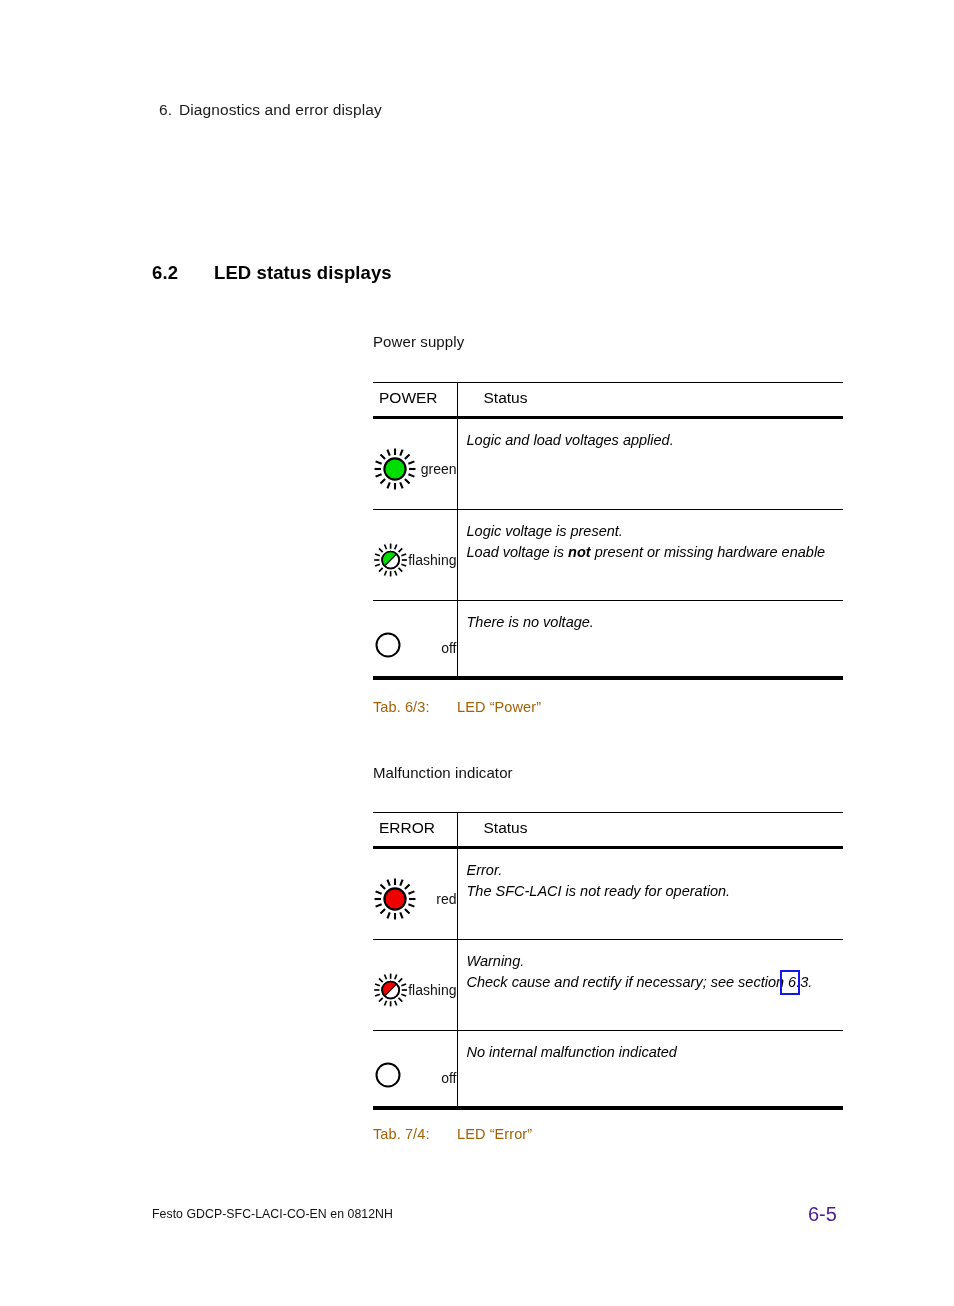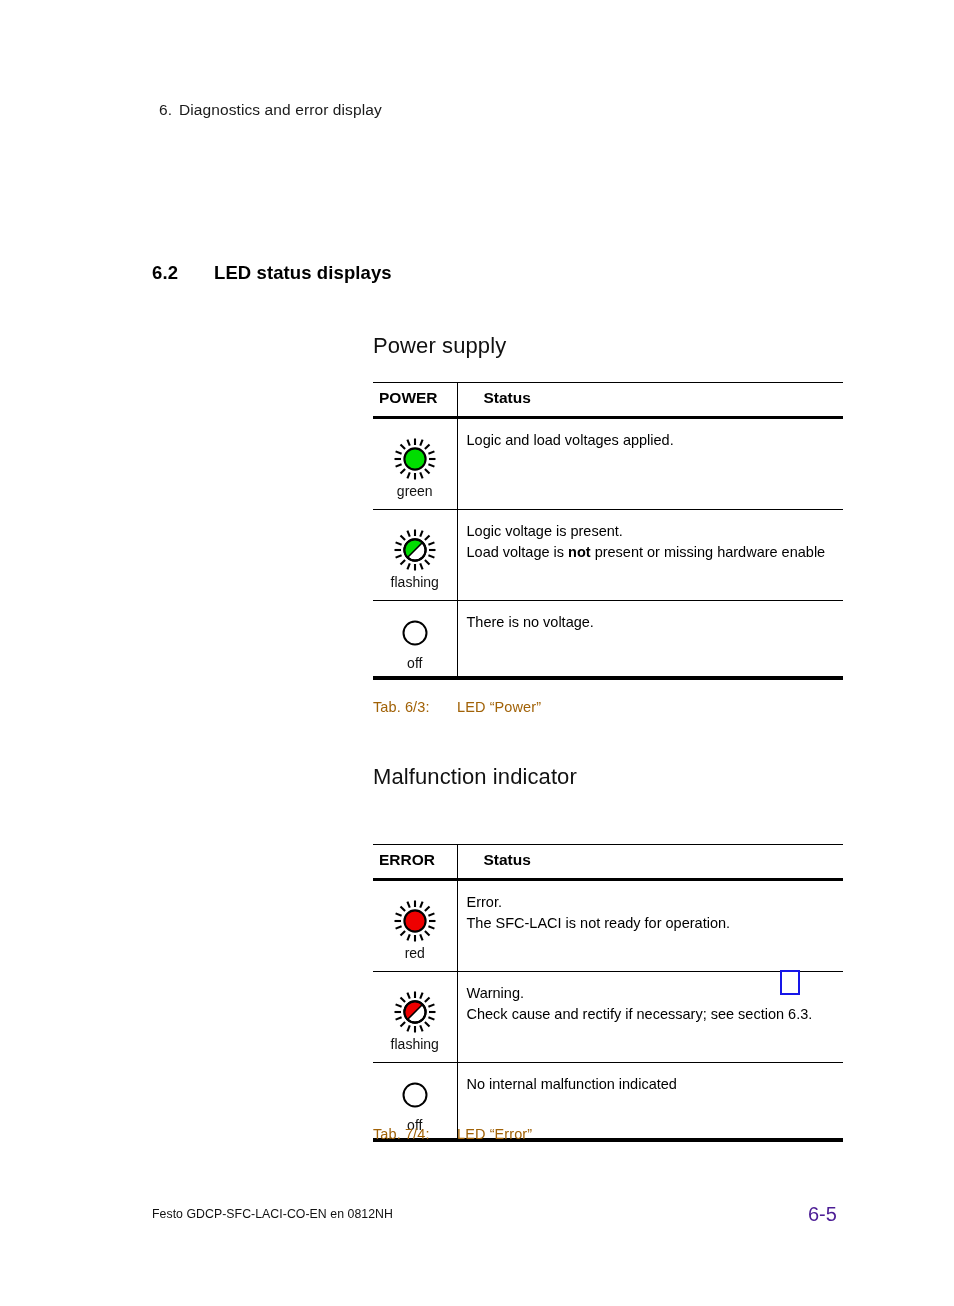--- a/index.html
+++ b/index.html
@@ -50,54 +50,54 @@
   }
   .section-heading .sh-num {
     display: inline-block;
     width: 62px;
   }
 
   
   .sub-heading {
     position: absolute;
     left: 373px;
-    font-size: 22px;
+    font-size: 15px;
     color: #111;
     white-space: nowrap;
     letter-spacing: 0.1px;
   }
   #sub-heading-power  { top: 333px; }
   #sub-heading-error  { top: 764px; }
 
   
   .led-table {
     position: absolute;
     left: 373px;
     width: 470px;
     border-collapse: collapse;
     table-layout: fixed;
     font-size: 14.5px;
   }
   #table-power { top: 382px; }
-  #table-error { top: 812px; margin-top: 32px; }
+  #table-error { top: 812px; }
 
   .led-table col.col-led    { width: 84px; }
   .led-table col.col-status { width: 386px; }
 
   .led-table th,
   .led-table td {
     padding: 0;
     vertical-align: top;
     border: none;
   }
 
   
   .led-table thead th {
     height: 33px;
-    font-weight: bold;
+    font-weight: normal;
     font-size: 15.5px;
     text-align: left;
     border-top: 1.6px solid #000;
     border-bottom: 3.4px solid #000;
     line-height: 30px;
   }
   .led-table thead th.th-led {
     padding-left: 6px;
     border-right: 1.3px solid #000;
   }
@@ -121,23 +121,23 @@
     line-height: 1.42;
   }
 
   .row-tall   .cell-led,
   .row-tall   .cell-status   { height: 68px; }
   .row-short  .cell-led,
   .row-short  .cell-status   { height: 53px; }
 
   .led-wrap {
     display: flex;
-    flex-direction: column;
+    flex-direction: row;
     align-items: center;
-    justify-content: center;
+    justify-content: space-between;
     padding-top: 9px;
     height: 100%;
     box-sizing: border-box;
   }
   .led-wrap.off-wrap { padding-top: 12px; }
 
   .led-glyph {
     width: 44px;
     height: 44px;
     display: block;
@@ -147,21 +147,21 @@
     height: 30px;
   }
   .led-label {
     margin-top: 3px;
     font-size: 14px;
     color: #111;
     line-height: 1.1;
   }
   .led-wrap.off-wrap .led-label { margin-top: 8px; }
 
-  .status-line { display: block; }
+  .status-line { display: block; font-style: italic; }
   .status-line b { font-weight: bold; }
 
   
   .table-caption {
     position: absolute;
     left: 373px;
     font-size: 14.5px;
     color: #a16207;
     white-space: nowrap;
     letter-spacing: 0.1px;

